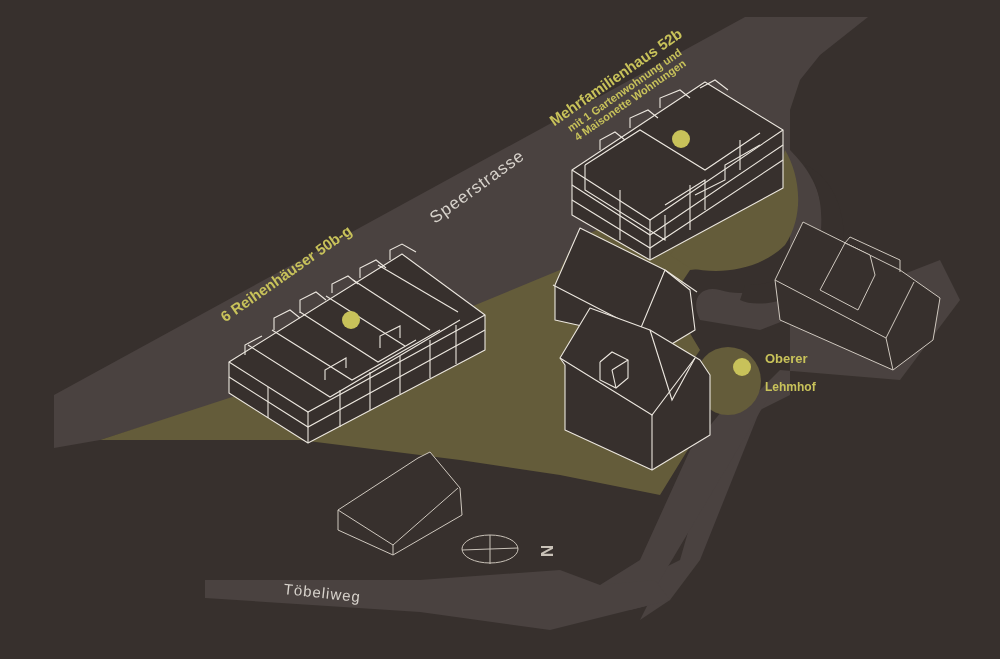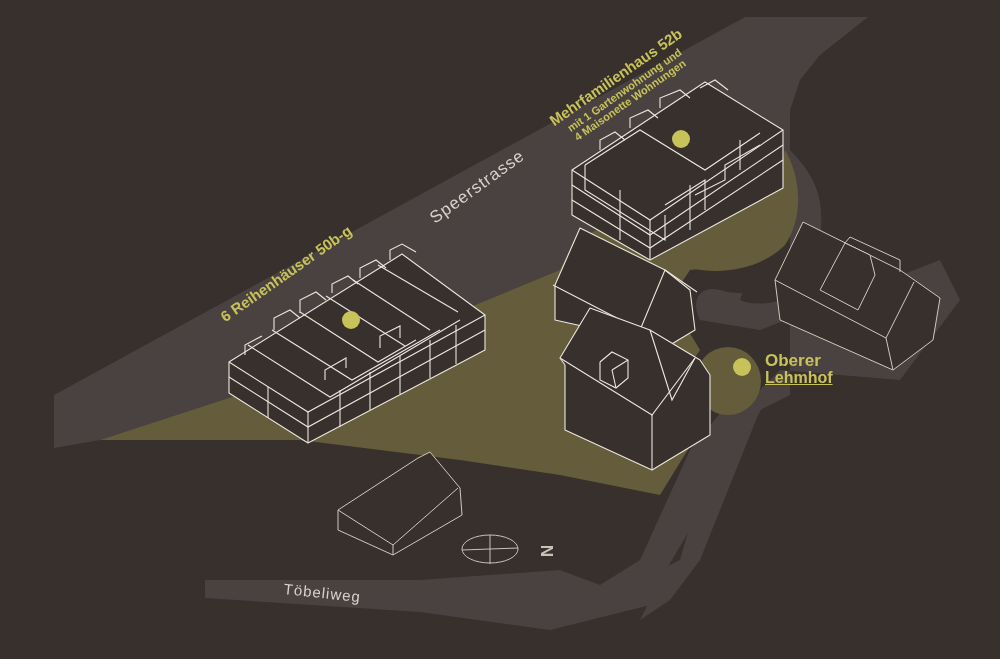--- a/index.html
+++ b/index.html
@@ -125,17 +125,17 @@
   <div class="lbl street" style="left:438px; top:208px; font-size:17px; transform: rotate(-36deg);">Speerstrasse</div>
 
   <div class="lbl street" style="left:283px; top:580px; font-size:15px; transform: rotate(6deg);">Töbeliweg</div>
 
   <div class="lbl yellow" style="left:227px; top:308px; font-size:15px; transform: rotate(-35deg);">6 Reihenhäuser 50b-g</div>
 
   <div class="lbl yellow" style="left:556px; top:112px; font-size:15px; transform: rotate(-35deg);">Mehrfamilienhaus 52b</div>
   <div class="lbl yellow" style="left:572px; top:122px; font-size:11px; font-weight:bold; transform: rotate(-35deg);">mit 1 Gartenwohnung und</div>
   <div class="lbl yellow" style="left:579px; top:131px; font-size:11px; font-weight:bold; transform: rotate(-35deg);">4 Maisonette Wohnungen</div>
 
-  <div class="lbl yellow" style="left:765px; top:351px; font-size:17px;">Oberer</div>
-  <div class="lbl yellow" style="left:765px; top:369px; font-size:16px;text-decoration:underline;">Lehmhof</div>
+  <div class="lbl yellow" style="left:765px; top:351px; font-size:13px;">Oberer</div>
+  <div class="lbl yellow" style="left:765px; top:380px; font-size:12px;">Lehmhof</div>
 
   <div class="lbl" style="left:540px; top:541px; font-size:17px; font-weight:bold; color:#c9c2b8; transform: rotate(90deg); transform-origin: center;">N</div>
 </div>
 
 </body></html>

